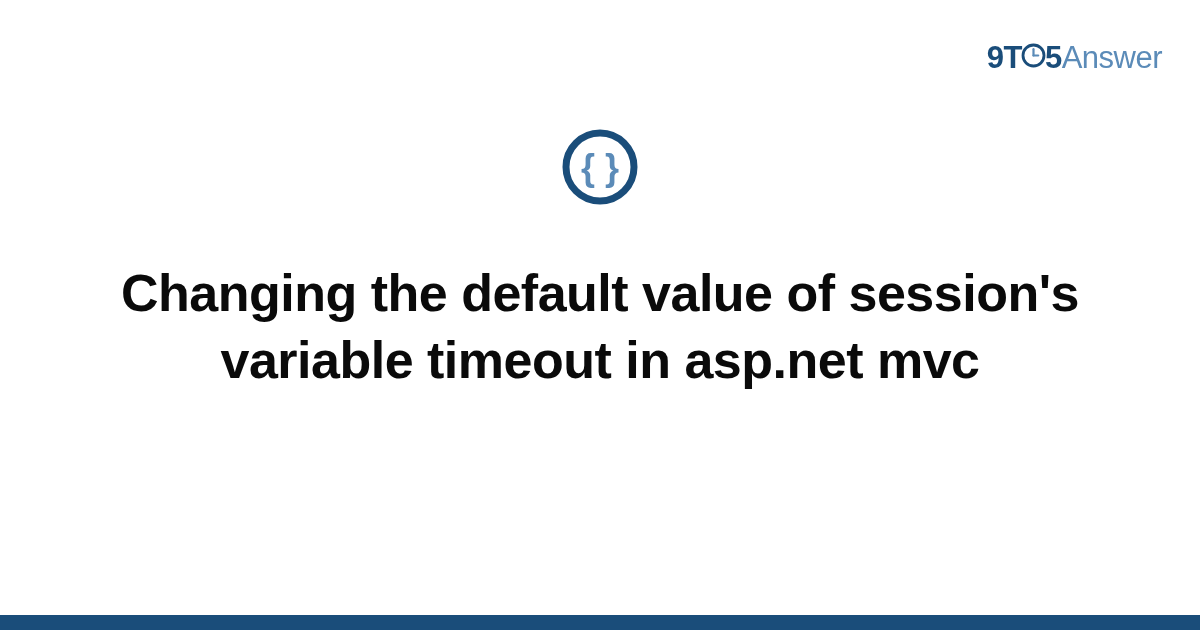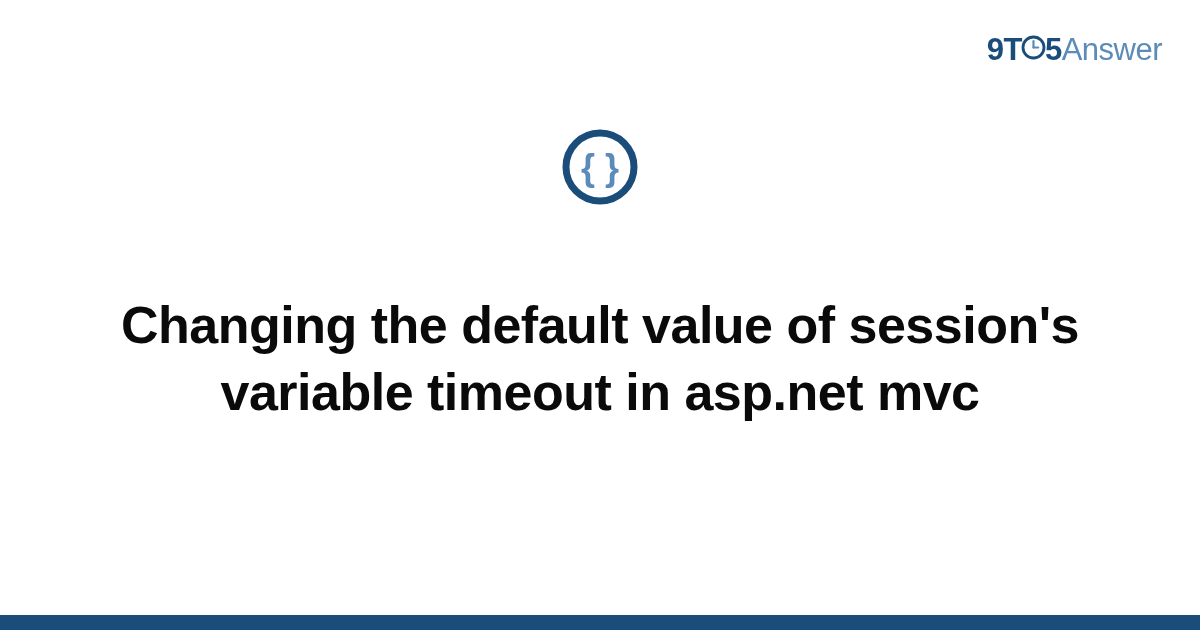--- a/index.html
+++ b/index.html
@@ -10,21 +10,21 @@
     body {
       width: 1200px;
       height: 630px;
       background: #ffffff;
       font-family: Arial, Helvetica, sans-serif;
       position: relative;
       overflow: hidden;
     }
     .logo {
       position: absolute;
-      top: 32px;
+      top: 40px;
       right: 38px;
       font-size: 31px;
       font-weight: 600;
       letter-spacing: -0.5px;
       margin-left: 36px;
     }
     .logo .nine {
       color: #1a4d7a;
       font-weight: 700;
     }
@@ -60,21 +60,20 @@
       top: 260px;
       left: 50%;
       transform: translateX(-50%);
       width: 1020px;
       text-align: center;
       color: #0a0a0a;
       font-size: 52px;
       font-weight: 700;
       line-height: 1.28;
       letter-spacing: -0.5px;
-      margin-top: 32px;
     }
     .footer-bar {
       position: absolute;
       bottom: 0;
       left: 0;
       width: 100%;
       height: 15px;
       background: #1a4d7a;
     }
   </style>

